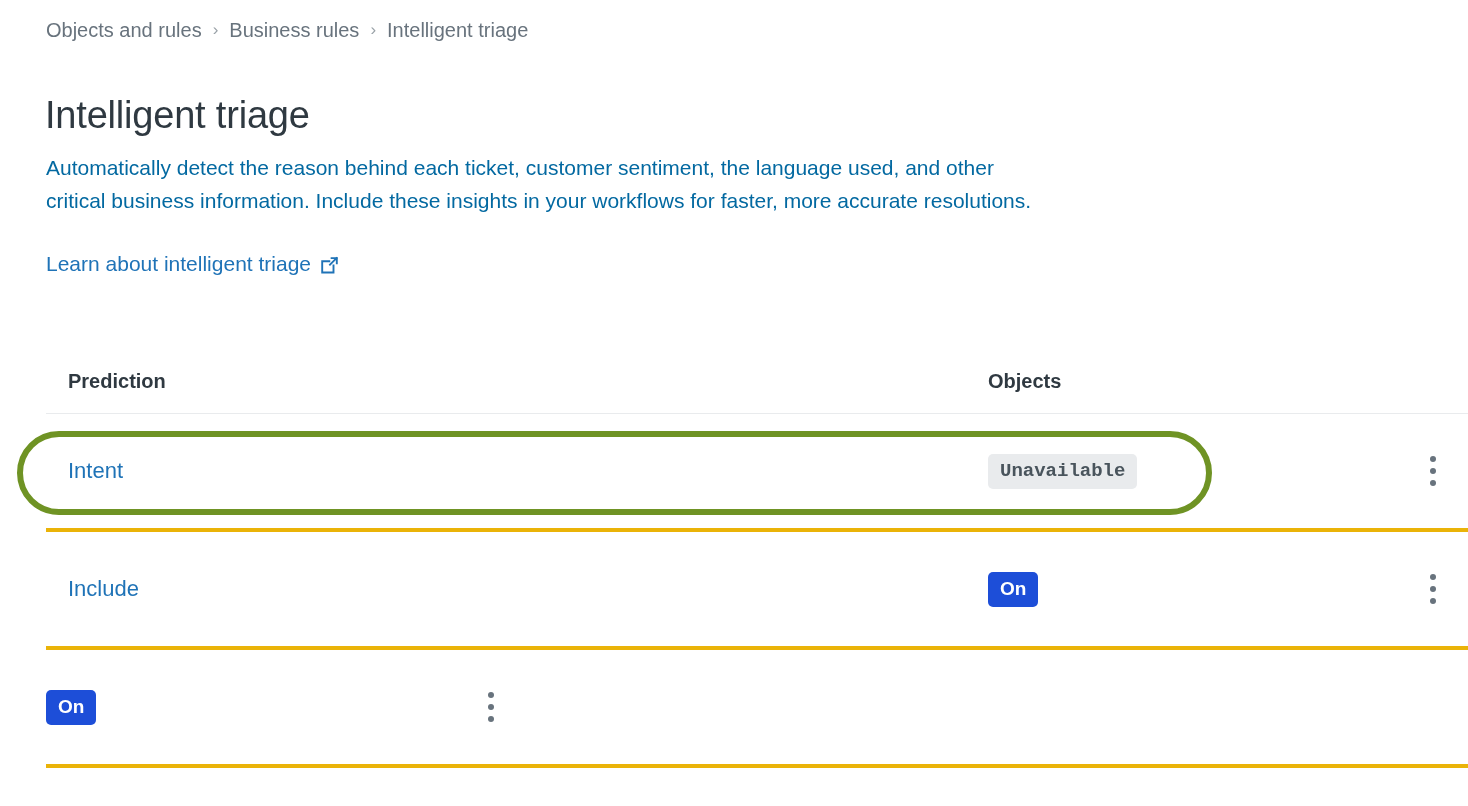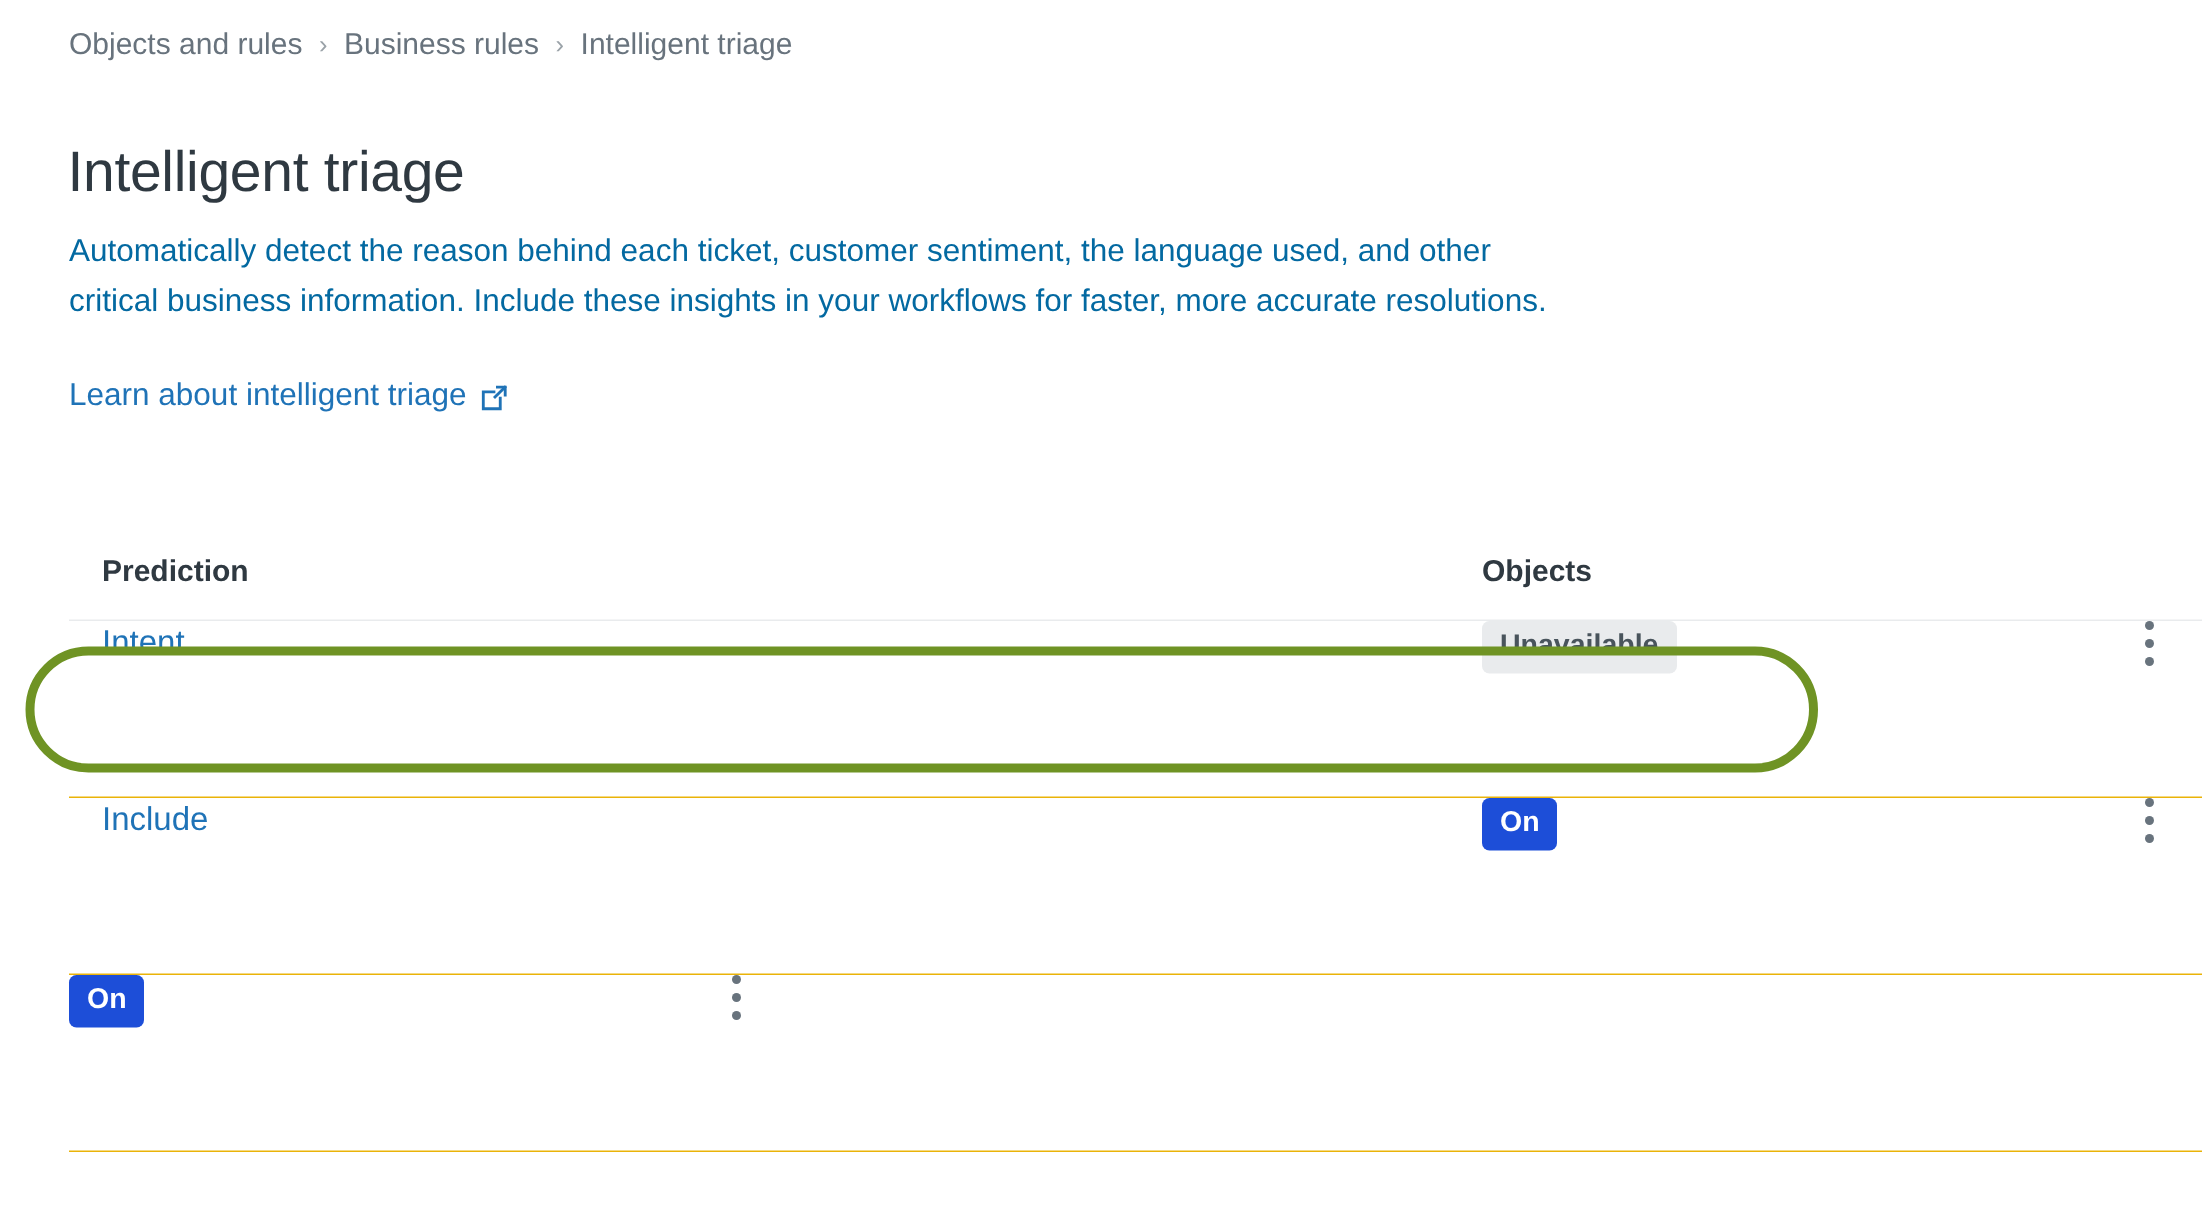--- a/index.html
+++ b/index.html
@@ -103,21 +103,22 @@
     font-weight: bold;
     color: #2f3941;
   }
   .col-prediction { width: 942px; padding-left: 22px; box-sizing: border-box; }
   .col-status     { width: 420px; }
   .col-menu       { width: 60px;  }
 
   .t-row {
     height: 118px;
     display: flex;
-    border-bottom: 1px solid #eab308;
+    align-items: center;
+    border-bottom: 4px solid #eab308;
     box-sizing: border-box;
   }
   .row-link {
     font-size: 22px;
     color: #1f73b7;
     text-decoration: none;
     line-height: 28px;
   }
 
   .badge {
@@ -125,20 +126,21 @@
     font-size: 19px;
     font-weight: bold;
     line-height: 20px;
     border-radius: 5px;
     padding: 7px 12px 8px 12px;
     box-sizing: border-box;
   }
   .badge-unavailable {
     background: #e9ebed;
     color: #49545c;
+    font-family: Liberation Mono, monospace;
   }
   .badge-on {
     background: #1d4ed8;
     color: #ffffff;
   }
 
   .kebab {
     width: 26px;
     height: 30px;
     display: flex;

